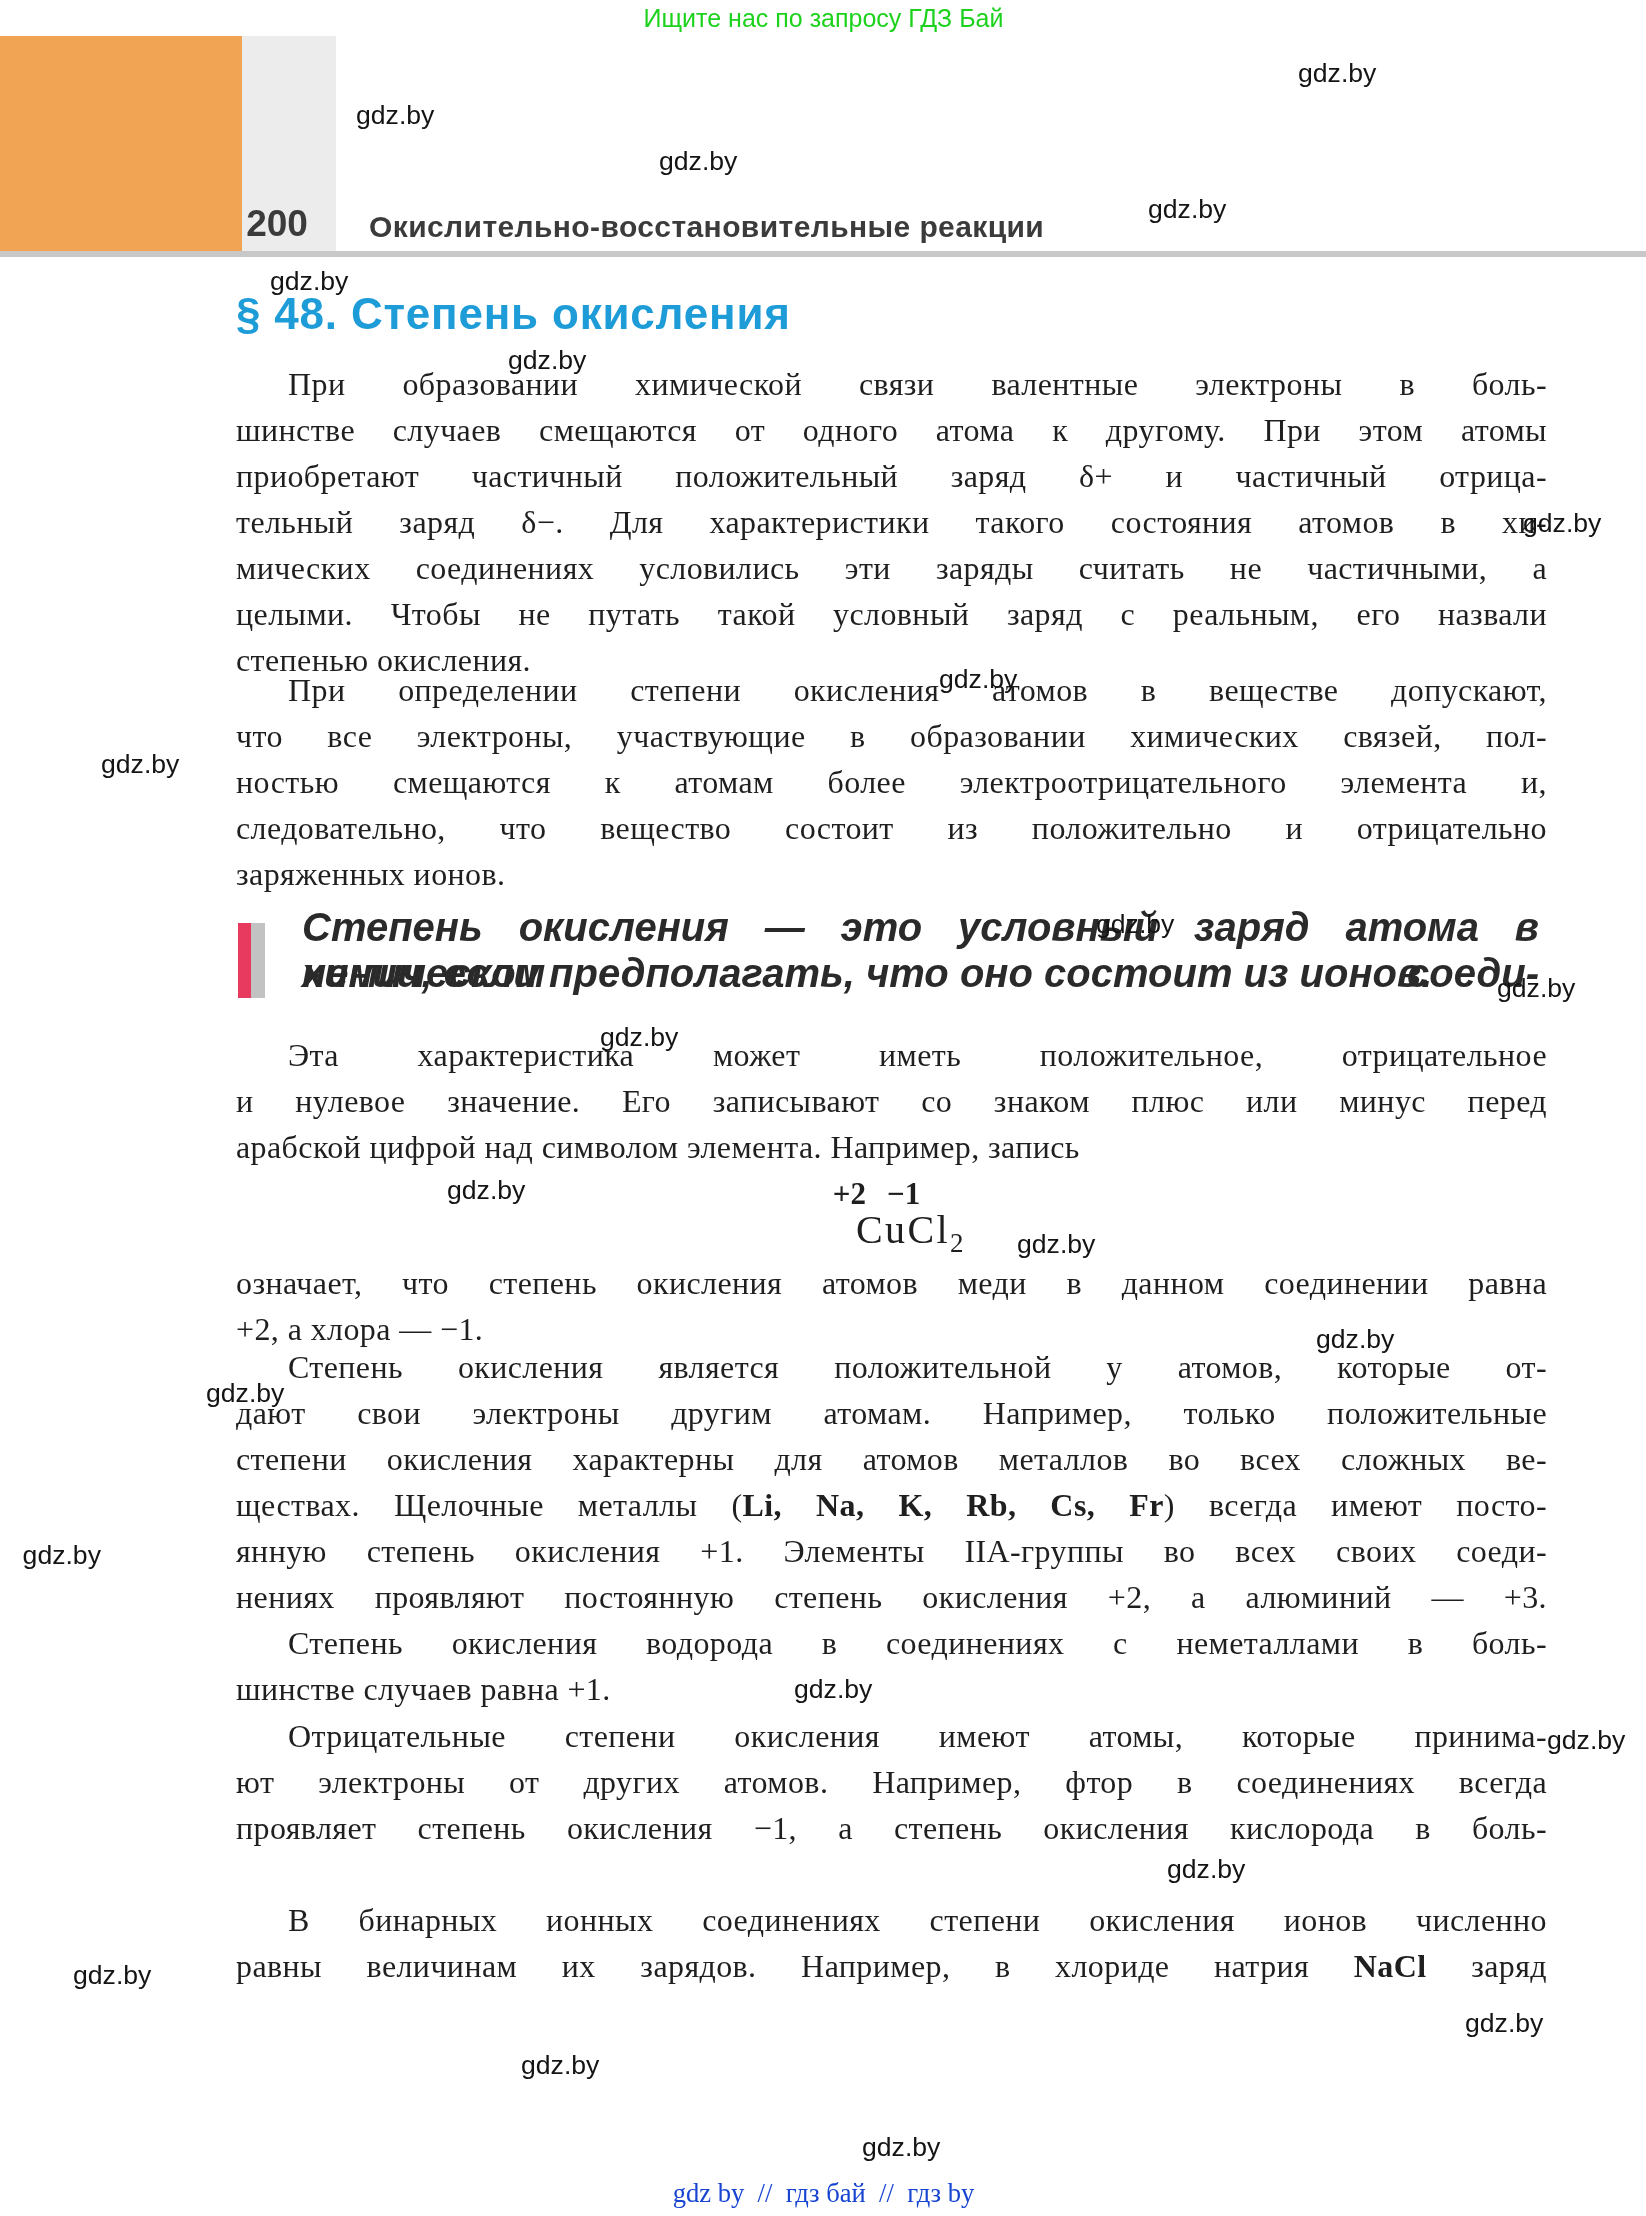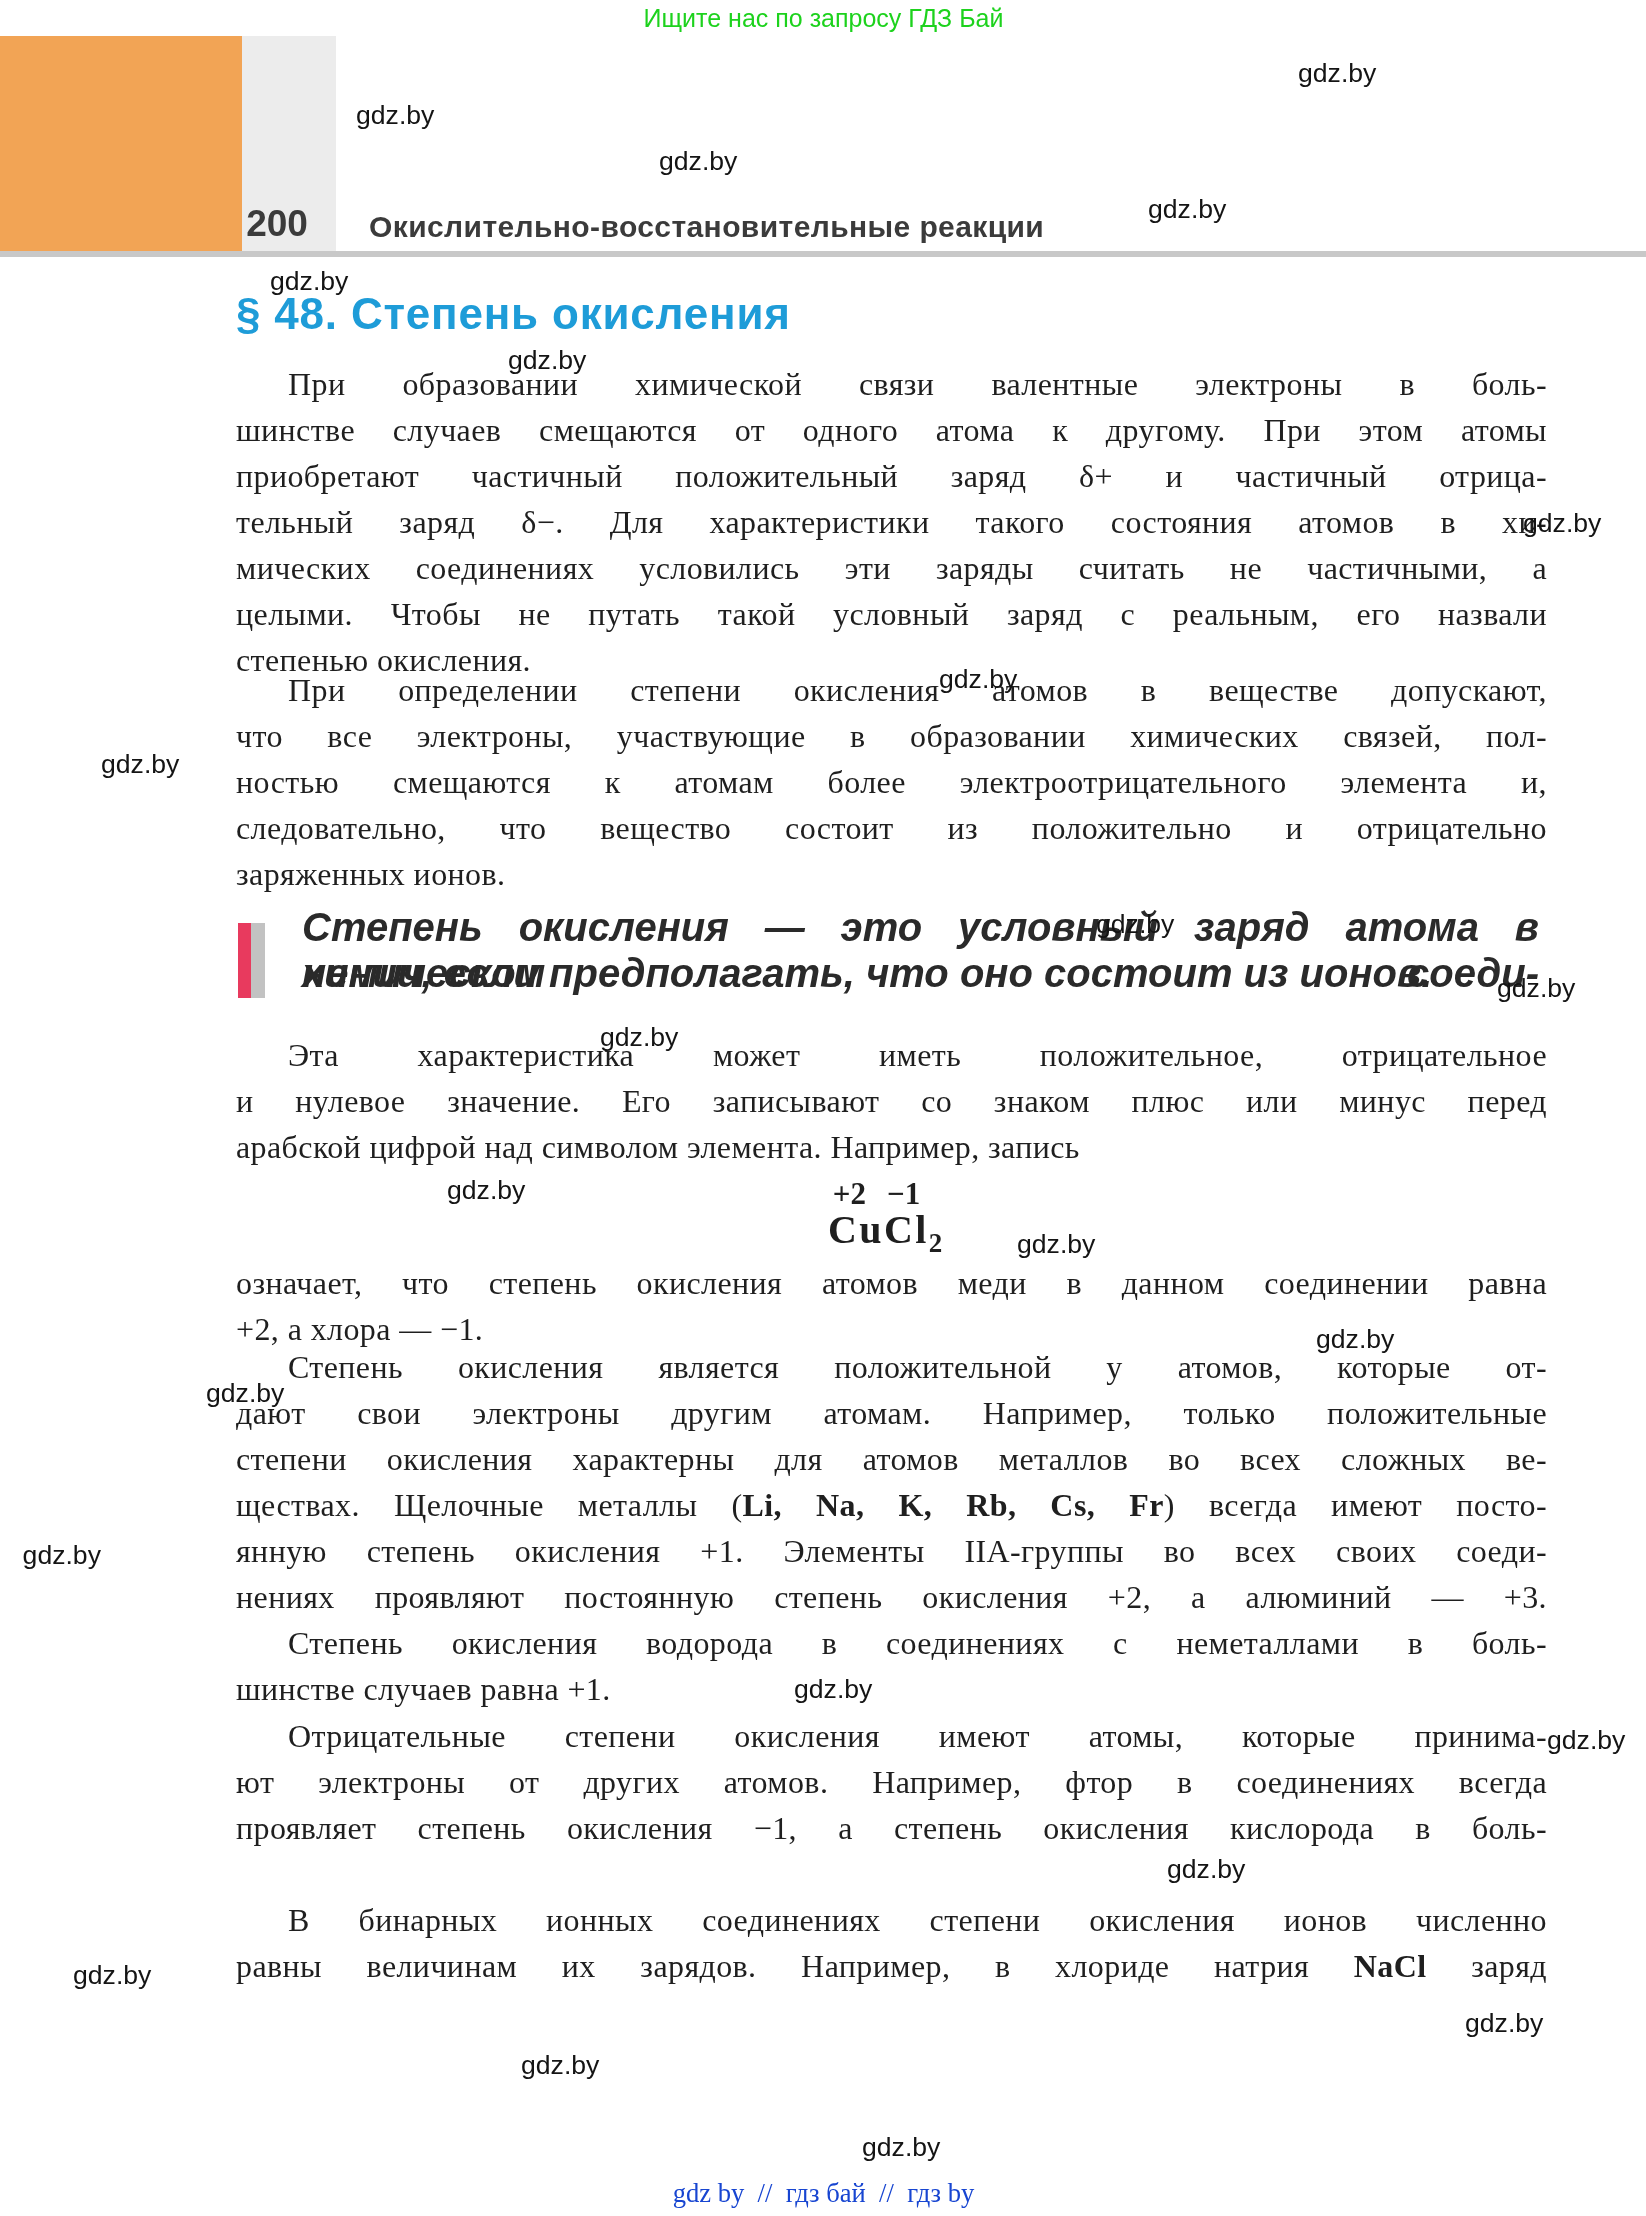--- a/index.html
+++ b/index.html
@@ -32,21 +32,21 @@
             font-style:italic;color:#2a2a2a;letter-spacing:0px;}
   .b{font-weight:700;}
 
   
   .defbar-red{position:absolute;left:238px;top:923px;width:13.7px;height:75px;}
   .defbar-gray{position:absolute;left:251px;top:923px;width:13.7px;height:75px;}
 
   
   .formula{position:absolute;left:828px;top:1178px;font-family:"Liberation Serif",serif;}
   .charges{display:flex;gap:21px;font-weight:700;font-size:31px;line-height:31px;padding-left:4.8px;}
-  .symbols{font-weight:700;font-size:40px;line-height:42px;letter-spacing:2.4px;}
+  .symbols{font-weight:400;font-size:40px;line-height:42px;letter-spacing:2.4px;margin-left:28px;}
   .symbols sub{font-size:27px;letter-spacing:0;}
 
   
   .wm{position:absolute;font-family:"Liberation Sans",sans-serif;font-size:26.6px;color:#141414;
       line-height:26.6px;white-space:nowrap;}
 
   
   .footer{position:absolute;left:0;top:2178px;width:100%;text-align:center;
           font-family:Liberation Serif, serif;font-size:26.6px;}
 </style>

